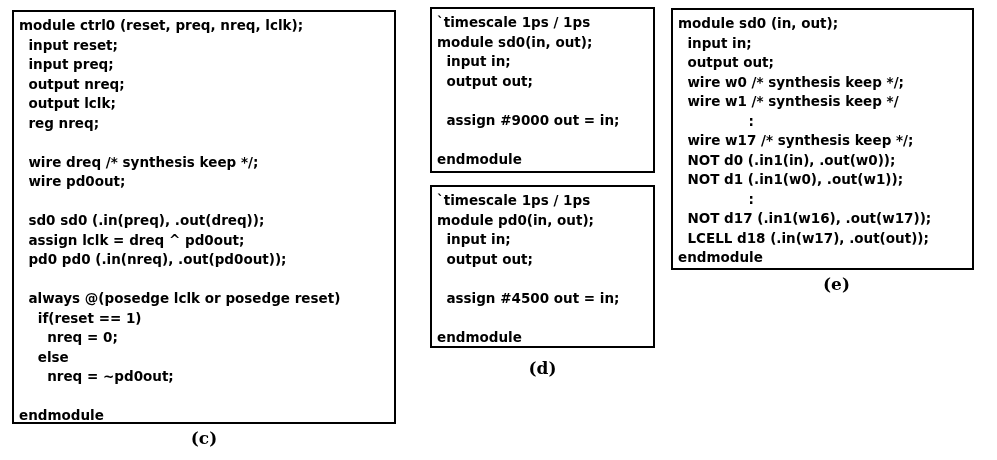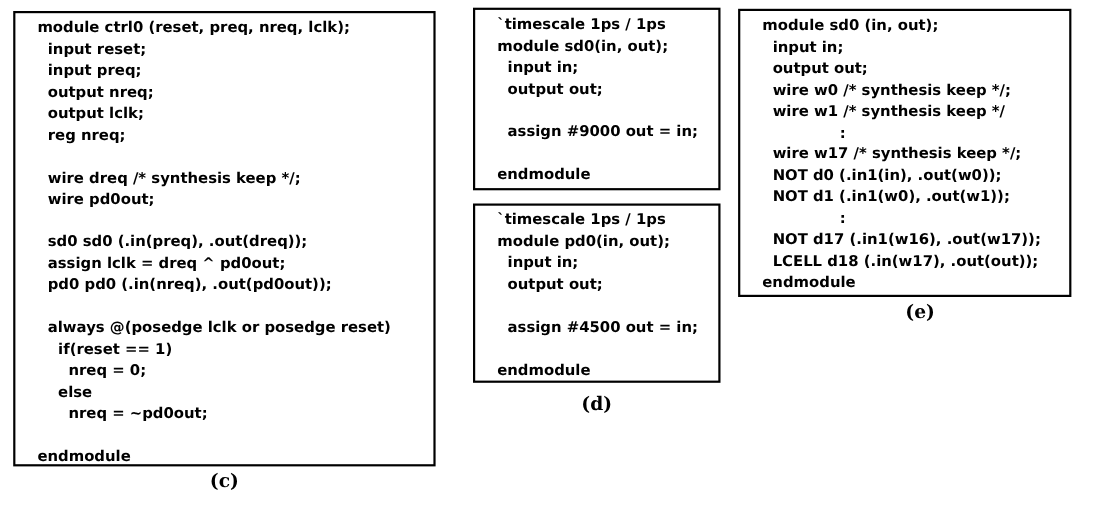--- a/index.html
+++ b/index.html
@@ -18,21 +18,21 @@
   }
   .code-box {
     position: absolute;
     box-sizing: border-box;
     border: 2px solid #000000;
     background: #ffffff;
     overflow: hidden;
   }
   .code {
     margin: 0;
-    padding: 4px 8px 6px 20px;
+    padding: 4px 8px 6px 5px;
     font-family: "DejaVu Sans", "Liberation Sans", sans-serif;
     font-weight: bold;
     font-size: 13.5px;
     line-height: 19.5px;
     white-space: pre;
     color: #000000;
   }
   .caption {
     position: absolute;
     text-align: center;

